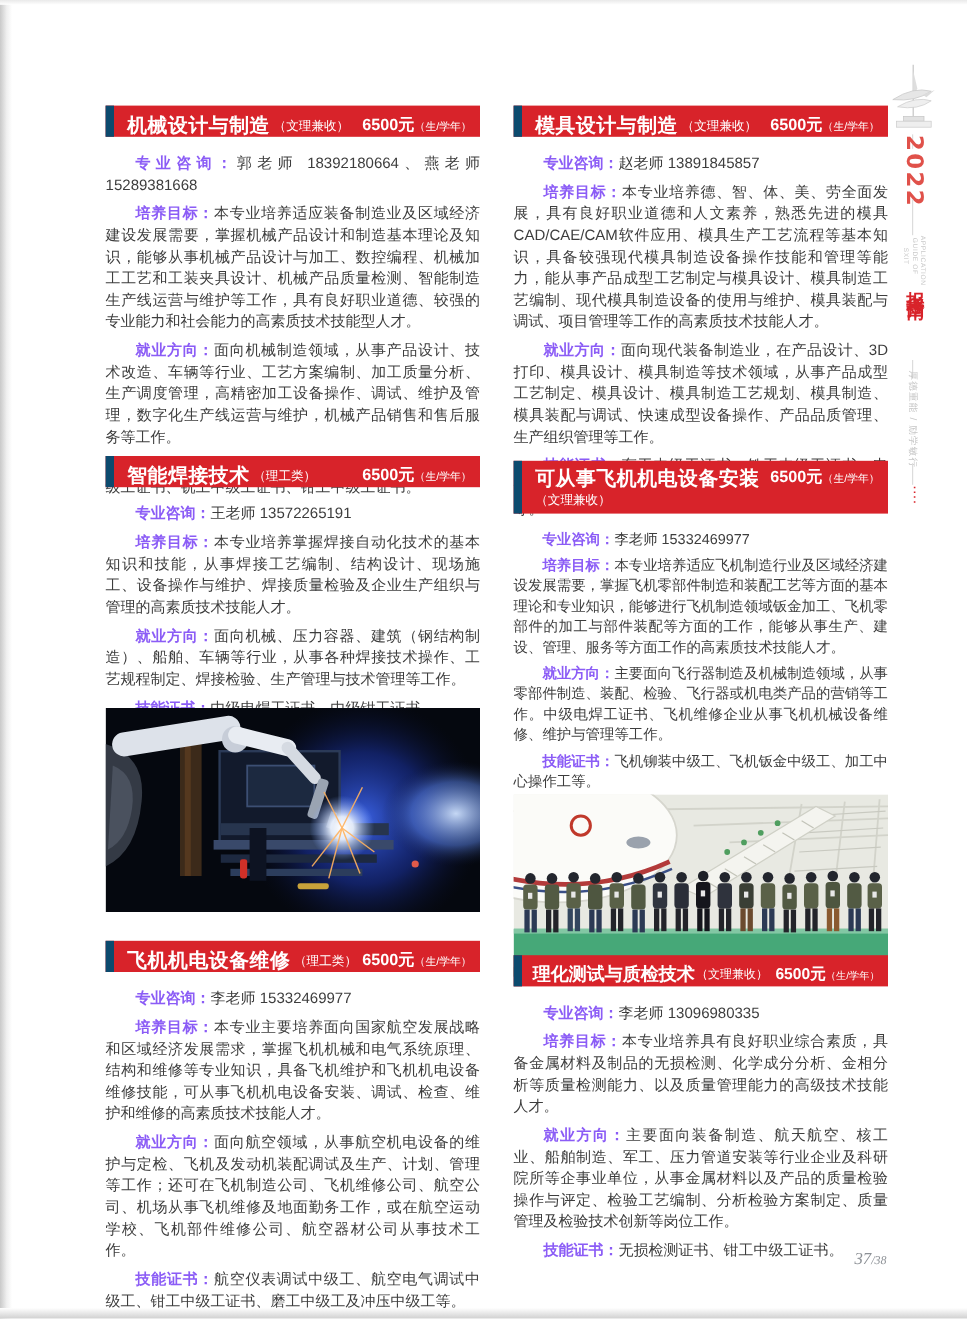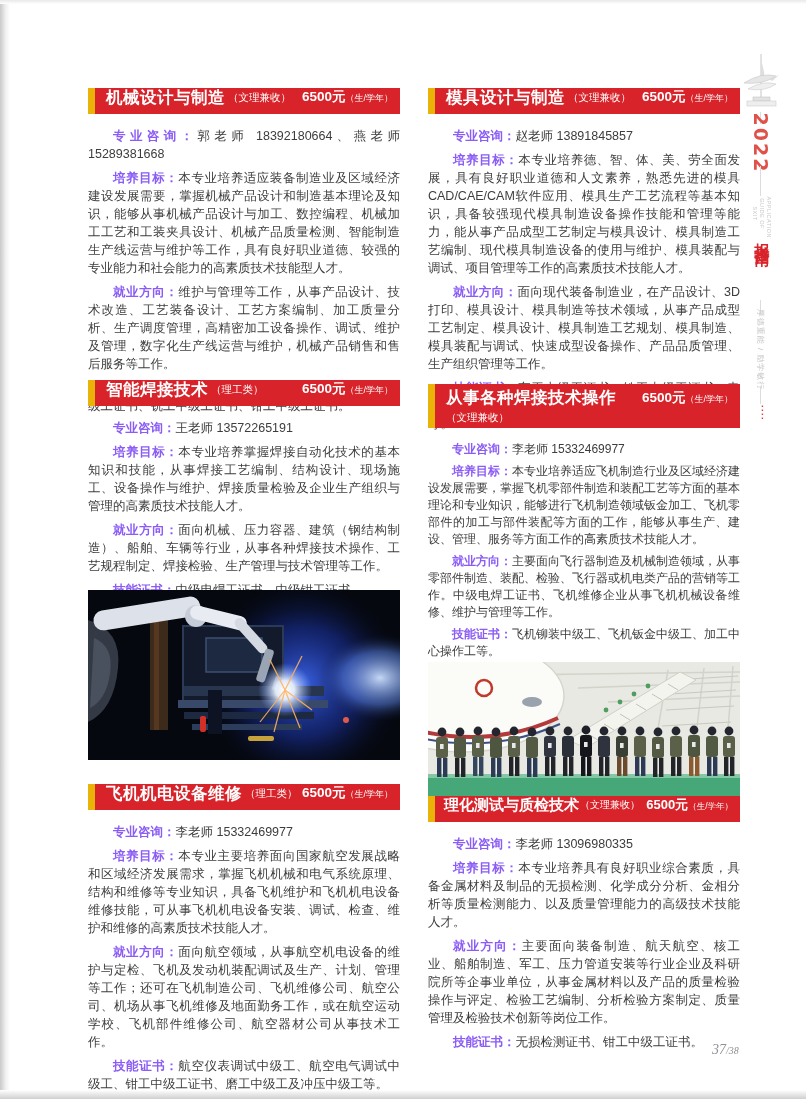--- a/index.html
+++ b/index.html
@@ -14,22 +14,22 @@
     background:linear-gradient(to top,#cfcfcf,#ffffff); }
   .edge-top { position:absolute; left:0; top:0; width:100%; height:4px;
     background:linear-gradient(to bottom,#e9e9e9,#ffffff); }
 
   
   .sec { position:absolute; width:312px; color:#3d3d3d; font-size:12.5px; line-height:18px; }
   .sec p { margin-top:6px; text-indent:2em; text-align:justify; }
   .sec.tight { font-size:12px; line-height:17px; }
   .sec.tight p { margin-top:5px; }
 
-  .bar { display:flex; align-items:flex-start; background:#d8232a; color:#ffffff;
-    height:26px; padding:0 7px 0 11px; border-left:7px solid #eab308; }
+  .bar { display:flex; align-items:flex-end; background:#d8232a; color:#ffffff;
+    height:26px; padding:0 7px 0 11px; border-left:7px solid #0c4a6e; }
   .bar-title { font-weight:bold; font-size:16.5px; letter-spacing:.5px; white-space:nowrap; }
   .bar-cat { font-size:10.5px; margin-left:3px; white-space:nowrap; }
   .bar-right { margin-left:auto; display:flex; align-items:baseline; white-space:nowrap; }
   .bar-price { font-weight:bold; font-size:13.5px; }
   .bar-unit { font-size:9px; }
   .bar.two { height:44px; flex-wrap:wrap; align-content:center; row-gap:1px; padding-top:2px; }
   .bar.two .bar-cat { flex-basis:100%; margin-left:0; order:3; }
   .bar.compact { padding-left:9px; }
   .bar.compact .bar-title { font-size:15px; letter-spacing:0; }
   .bar.compact .bar-cat { font-size:10px; margin-left:1px; }
@@ -78,21 +78,21 @@
     <header class="bar">
       <span class="bar-title">机械设计与制造</span>
       <span class="bar-cat">（文理兼收）</span>
       <span class="bar-right">
         <span class="bar-price">6500元</span>
         <span class="bar-unit">（生/学年）</span>
       </span>
     </header>
     <p><span class="lbl">专业咨询：</span><span>郭老师 18392180664、燕老师 15289381668</span></p>
     <p><span class="lbl">培养目标：</span><span>本专业培养适应装备制造业及区域经济建设发展需要，掌握机械产品设计和制造基本理论及知识，能够从事机械产品设计与加工、数控编程、机械加工工艺和工装夹具设计、机械产品质量检测、智能制造生产线运营与维护等工作，具有良好职业道德、较强的专业能力和社会能力的高素质技术技能型人才。</span></p>
-    <p><span class="lbl">就业方向：</span><span>维护与管理等工作，从事产品设计、技术改造、工艺装备设计、工艺方案编制、加工质量分析、生产调度管理，高精密加工设备操作、调试、维护及管理，数字化生产线运营与维护，机械产品销售和售后服务等工作。</span></p>
+    <p><span class="lbl">就业方向：</span><span>面向机械制造领域，从事产品设计、技术改造、车辆等行业、工艺方案编制、加工质量分析、生产调度管理，高精密加工设备操作、调试、维护及管理，数字化生产线运营与维护，机械产品销售和售后服务等工作。</span></p>
     <p><span class="lbl">技能证书：</span><span>机械数字化设计与制造1+X证书、车工中级工证书、铣工中级工证书、钳工中级工证书。</span></p>
   </section>
 
   <section class="sec" style="left:88px; top:380px;">
     <header class="bar">
       <span class="bar-title">智能焊接技术</span>
       <span class="bar-cat">（理工类）</span>
       <span class="bar-right">
         <span class="bar-price">6500元</span>
         <span class="bar-unit">（生/学年）</span>
@@ -189,21 +189,21 @@
       </span>
     </header>
     <p><span class="lbl">专业咨询：</span><span>赵老师 13891845857</span></p>
     <p><span class="lbl">培养目标：</span><span>本专业培养德、智、体、美、劳全面发展，具有良好职业道德和人文素养，熟悉先进的模具CAD/CAE/CAM软件应用、模具生产工艺流程等基本知识，具备较强现代模具制造设备操作技能和管理等能力，能从事产品成型工艺制定与模具设计、模具制造工艺编制、现代模具制造设备的使用与维护、模具装配与调试、项目管理等工作的高素质技术技能人才。</span></p>
     <p><span class="lbl">就业方向：</span><span>面向现代装备制造业，在产品设计、3D打印、模具设计、模具制造等技术领域，从事产品成型工艺制定、模具设计、模具制造工艺规划、模具制造、模具装配与调试、快速成型设备操作、产品品质管理、生产组织管理等工作。</span></p>
     <p><span class="lbl">技能证书：</span><span>车工中级工证书、铣工中级工证书、电切削中级工证书、钳工中级工证书、模具设计师证书等。</span></p>
   </section>
 
   <section class="sec tight" style="left:428px; top:384px;">
     <header class="bar two">
-      <span class="bar-title">从事各种焊接技术操作</span>
+      <span class="bar-title">可从事飞机机电设备安装</span>
       <span class="bar-right">
         <span class="bar-price">6500元</span>
         <span class="bar-unit">（生/学年）</span>
       </span>
       <span class="bar-cat">（文理兼收）</span>
     </header>
     <p><span class="lbl">专业咨询：</span><span>李老师 15332469977</span></p>
     <p><span class="lbl">培养目标：</span><span>本专业培养适应飞机制造行业及区域经济建设发展需要，掌握飞机零部件制造和装配工艺等方面的基本理论和专业知识，能够进行飞机制造领域钣金加工、飞机零部件的加工与部件装配等方面的工作，能够从事生产、建设、管理、服务等方面工作的高素质技术技能人才。</span></p>
     <p><span class="lbl">就业方向：</span><span>主要面向飞行器制造及机械制造领域，从事零部件制造、装配、检验、飞行器或机电类产品的营销等工作。中级电焊工证书、飞机维修企业从事飞机机械设备维修、维护与管理等工作。</span></p>
     <p><span class="lbl">技能证书：</span><span>飞机铆装中级工、飞机钣金中级工、加工中心操作工等。</span></p>

